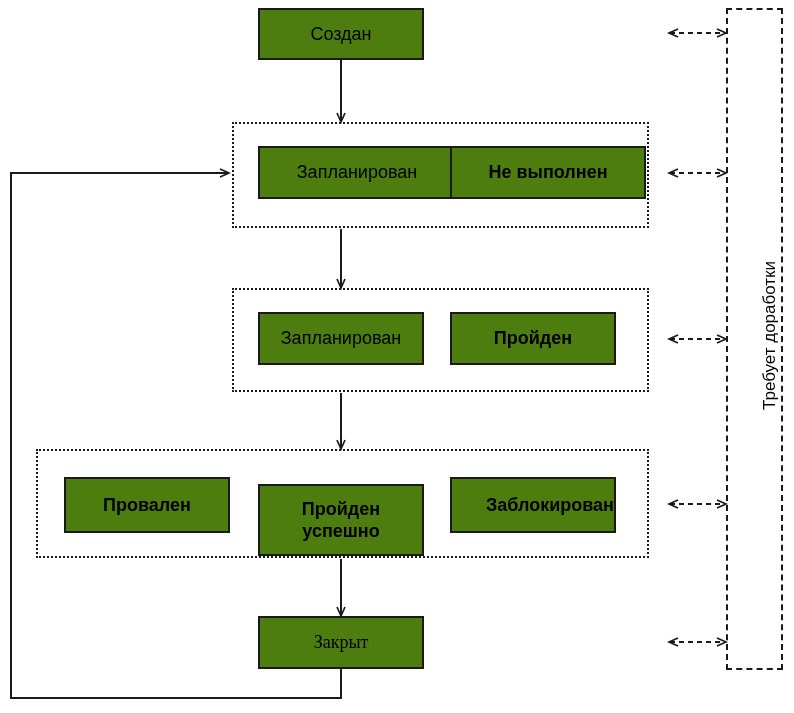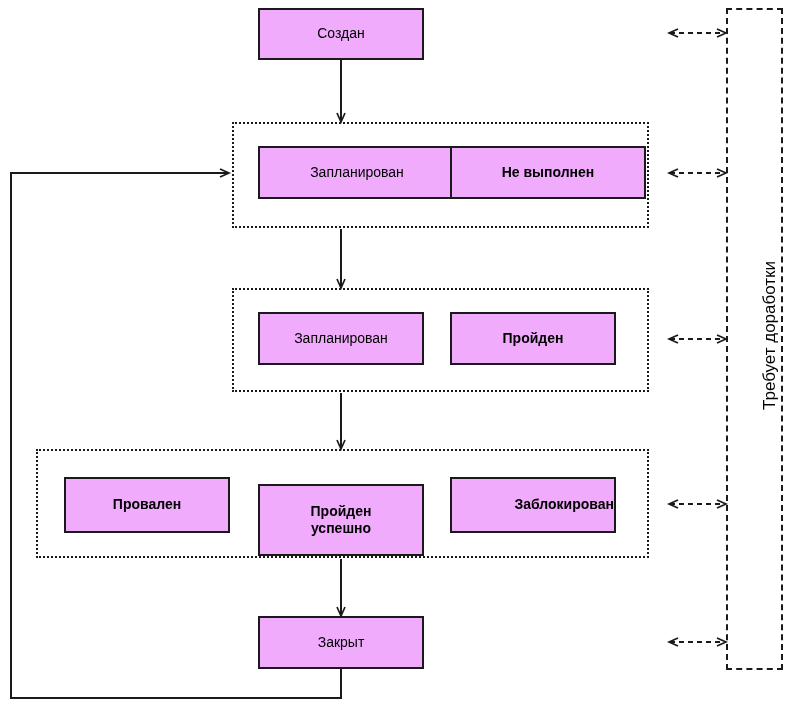--- a/index.html
+++ b/index.html
@@ -11,27 +11,27 @@
     position: relative;
     width: 794px;
     height: 713px;
     background: #ffffff;
     font-family: "Liberation Sans", sans-serif;
     overflow: hidden;
   }
   .node {
     position: absolute;
     border: 2px solid #1a1a1a;
-    background: #f0abfc;
+    background: #4d7c0f;
     box-sizing: border-box;
     display: flex;
     align-items: center;
     justify-content: center;
     text-align: center;
-    font-size: 14px;
+    font-size: 18px;
     color: #000000;
     line-height: 1.25;
   }
   .node.bold {
     font-weight: bold;
   }
   .group {
     position: absolute;
     border: 2px dotted #1a1a1a;
     background: transparent;
@@ -101,21 +101,21 @@
     <span>
       <span>Пройден</span><br>
       <span>успешно</span>
     </span>
   </div>
 
   <div class="node bold" style="left:450px; top:477px; width:166px; height:56px;justify-content:flex-end;">
     <span>Заблокирован</span>
   </div>
 
-  <div class="node" style="left:258px; top:616px; width:166px; height:53px;">
+  <div class="node" style="left:258px; top:616px; width:166px; height:53px;font-family:Liberation Serif, serif;">
     <span>Закрыт</span>
   </div>
 
   <svg class="wires" viewBox="0 0 794 713">
     <defs>
       <marker id="arrow" markerWidth="12" markerHeight="12" refX="9" refY="5" orient="auto" markerUnits="userSpaceOnUse">
         <path d="M1,1 L10,5 L1,9" fill="none" stroke="#1a1a1a" stroke-width="1.7"></path>
       </marker>
       <marker id="arrowrev" markerWidth="12" markerHeight="12" refX="3" refY="5" orient="auto" markerUnits="userSpaceOnUse">
         <path d="M11,1 L2,5 L11,9" fill="none" stroke="#1a1a1a" stroke-width="1.7"></path>

